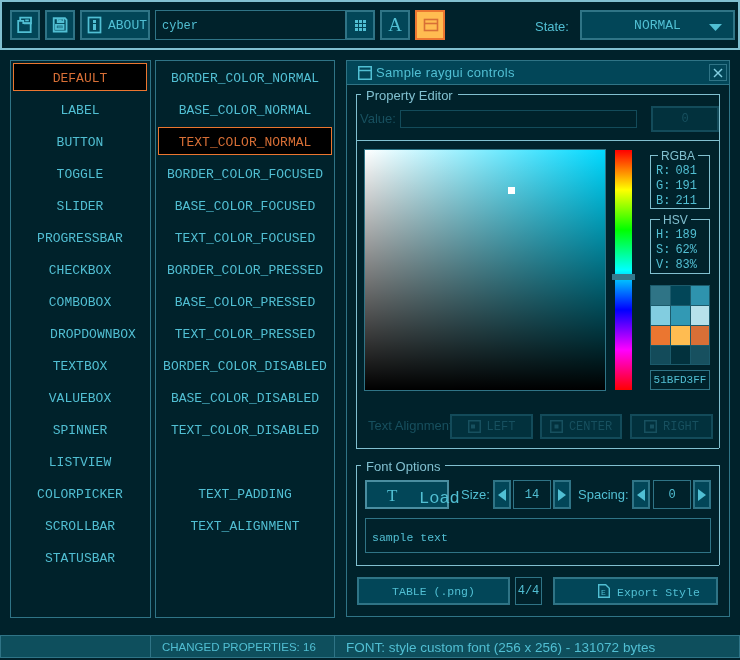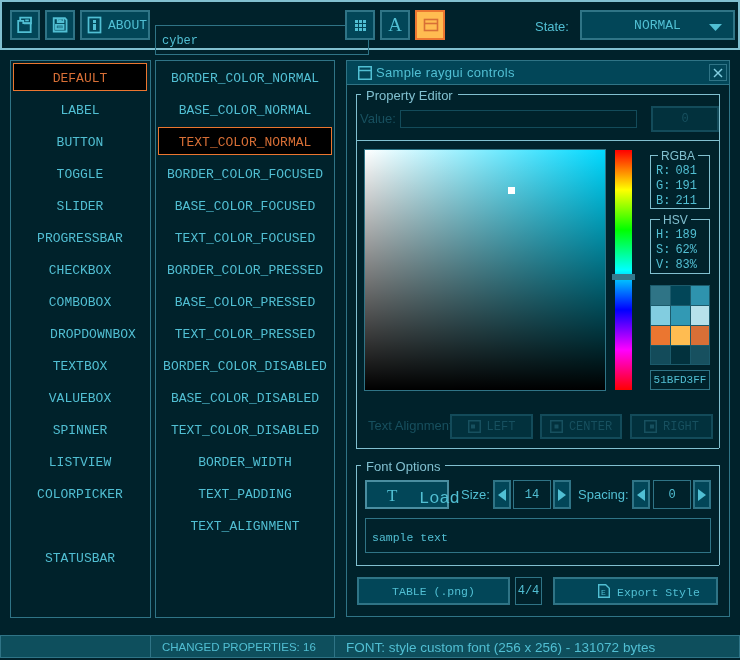--- a/index.html
+++ b/index.html
@@ -57,21 +57,21 @@
   <svg width="22" height="26" viewBox="0 0 22 26" style="position:absolute;left:2px;top:0;">
     <g stroke="#51bfd3" stroke-width="1.7" fill="none">
       <rect x="4.5" y="5.5" width="12" height="15"></rect>
     </g>
     <rect x="9" y="8" width="3" height="3" fill="#51bfd3"></rect>
     <rect x="9" y="12" width="3" height="6" fill="#51bfd3"></rect>
   </svg>
   <div class="abs mono" style="left:26px;top:6px;font-size:13px;color:#51bfd3;">ABOUT</div>
 </div>
 
-<div class="tbox mono" style="left:155px;top:10px;width:214px;height:30px;font-size:12px;margin-top:15px;">
+<div class="tbox mono" style="left:155px;top:10px;width:214px;height:30px;font-size:12px;">
   <div class="abs" style="left:6px;top:8px;">cyber</div>
 </div>
 
 <div class="tbtn" style="left:345px;">
   <svg width="26" height="26" viewBox="0 0 26 26" style="position:absolute;left:0;top:0;">
     <g fill="#51bfd3">
       <rect x="8" y="8" width="3" height="3"></rect>
         <rect x="12" y="8" width="3" height="3"></rect>
         <rect x="16" y="8" width="3" height="3"></rect>
       <rect x="8" y="12" width="3" height="3"></rect>
@@ -111,37 +111,37 @@
     <div class="litem" style="left:2px;top:130px;width:134px;">SLIDER</div>
     <div class="litem" style="left:2px;top:162px;width:134px;">PROGRESSBAR</div>
     <div class="litem" style="left:2px;top:194px;width:134px;">CHECKBOX</div>
     <div class="litem" style="left:2px;top:226px;width:134px;">COMBOBOX</div>
     <div class="litem" style="left:15px;top:258px;width:134px;">DROPDOWNBOX</div>
     <div class="litem" style="left:2px;top:290px;width:134px;">TEXTBOX</div>
     <div class="litem" style="left:2px;top:322px;width:134px;">VALUEBOX</div>
     <div class="litem" style="left:2px;top:354px;width:134px;">SPINNER</div>
     <div class="litem" style="left:2px;top:386px;width:134px;">LISTVIEW</div>
     <div class="litem" style="left:2px;top:418px;width:134px;">COLORPICKER</div>
+    <div class="litem" style="left:2px;top:450px;width:134px;">SCROLLBAR</div>
     <div class="litem" style="left:2px;top:482px;width:134px;">STATUSBAR</div>
   </div>
 
 <div class="abs lview" id="midlist" style="left:155px;top:60px;width:180px;height:558px;">
     <div class="litem" style="left:2px;top:2px;width:174px;">BORDER_COLOR_NORMAL</div>
     <div class="litem" style="left:2px;top:34px;width:174px;">BASE_COLOR_NORMAL</div>
     <div class="litem lsel" style="left:2px;top:66px;width:174px;">TEXT_COLOR_NORMAL</div>
     <div class="litem" style="left:2px;top:98px;width:174px;">BORDER_COLOR_FOCUSED</div>
     <div class="litem" style="left:2px;top:130px;width:174px;">BASE_COLOR_FOCUSED</div>
     <div class="litem" style="left:2px;top:162px;width:174px;">TEXT_COLOR_FOCUSED</div>
     <div class="litem" style="left:2px;top:194px;width:174px;">BORDER_COLOR_PRESSED</div>
     <div class="litem" style="left:2px;top:226px;width:174px;">BASE_COLOR_PRESSED</div>
     <div class="litem" style="left:2px;top:258px;width:174px;">TEXT_COLOR_PRESSED</div>
     <div class="litem" style="left:2px;top:290px;width:174px;">BORDER_COLOR_DISABLED</div>
     <div class="litem" style="left:2px;top:322px;width:174px;">BASE_COLOR_DISABLED</div>
     <div class="litem" style="left:2px;top:354px;width:174px;">TEXT_COLOR_DISABLED</div>
-    <div class="litem" style="left:2px;top:386px;width:174px;">BORDER_WIDTH</div>
     <div class="litem" style="left:2px;top:418px;width:174px;">TEXT_PADDING</div>
     <div class="litem" style="left:2px;top:450px;width:174px;">TEXT_ALIGNMENT</div>
   </div>
 
 <div id="swin" class="abs">
   <div id="stitle" class="abs"></div>
   <svg width="16" height="16" viewBox="0 0 16 16" style="position:absolute;left:10px;top:4px;">
     <g stroke="#51bfd3" stroke-width="1.5" fill="none">
       <rect x="1.75" y="1.75" width="12.5" height="12.5"></rect>
       <line x1="1.75" y1="5.5" x2="14.25" y2="5.5"></line>

